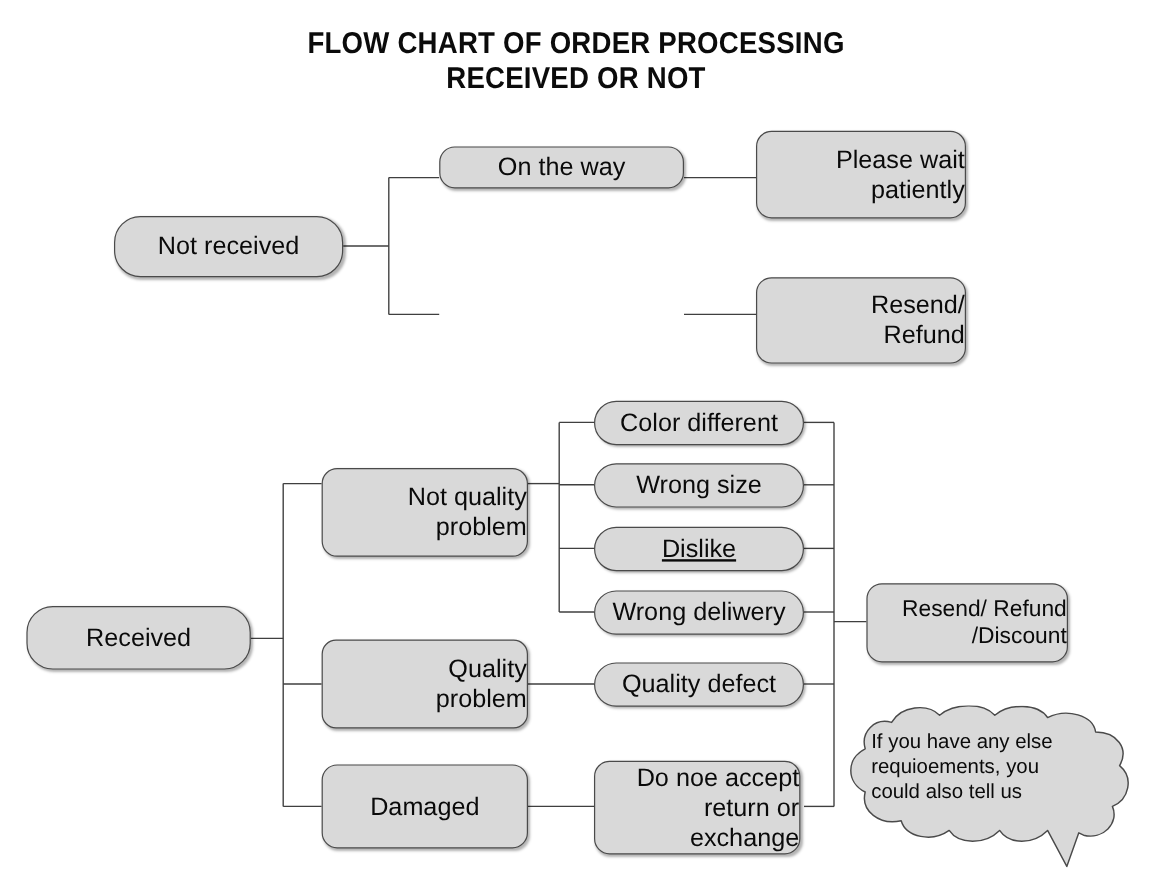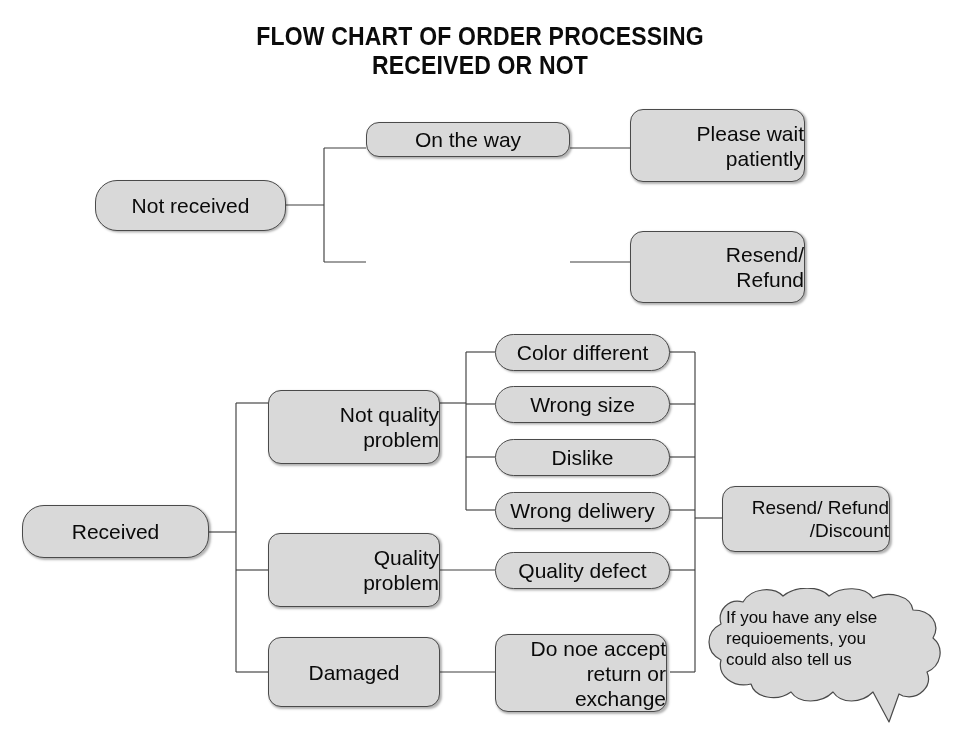--- a/index.html
+++ b/index.html
@@ -199,21 +199,21 @@
   </div>
 
   <div class="node pill center" style="left:495px; top:334px; width:175px; height:37px;">
     <span class="txt">Color different</span>
   </div>
 
   <div class="node pill center" style="left:495px; top:386px; width:175px; height:37px;">
     <span class="txt">Wrong size</span>
   </div>
 
-  <div class="node pill center" style="left:495px; top:439px; width:175px; height:37px;">
+  <div class="node pill center" style="left:495px; top:439px; width:175px; height:37px;text-decoration:underline;">
     <span class="txt">Dislike</span>
   </div>
 
   <div class="node pill center" style="left:495px; top:492px; width:175px; height:37px;">
     <span class="txt">Wrong deliwery</span>
   </div>
 
   <div class="node pill center" style="left:495px; top:552px; width:175px; height:37px;">
     <span class="txt">Quality defect</span>
   </div>

